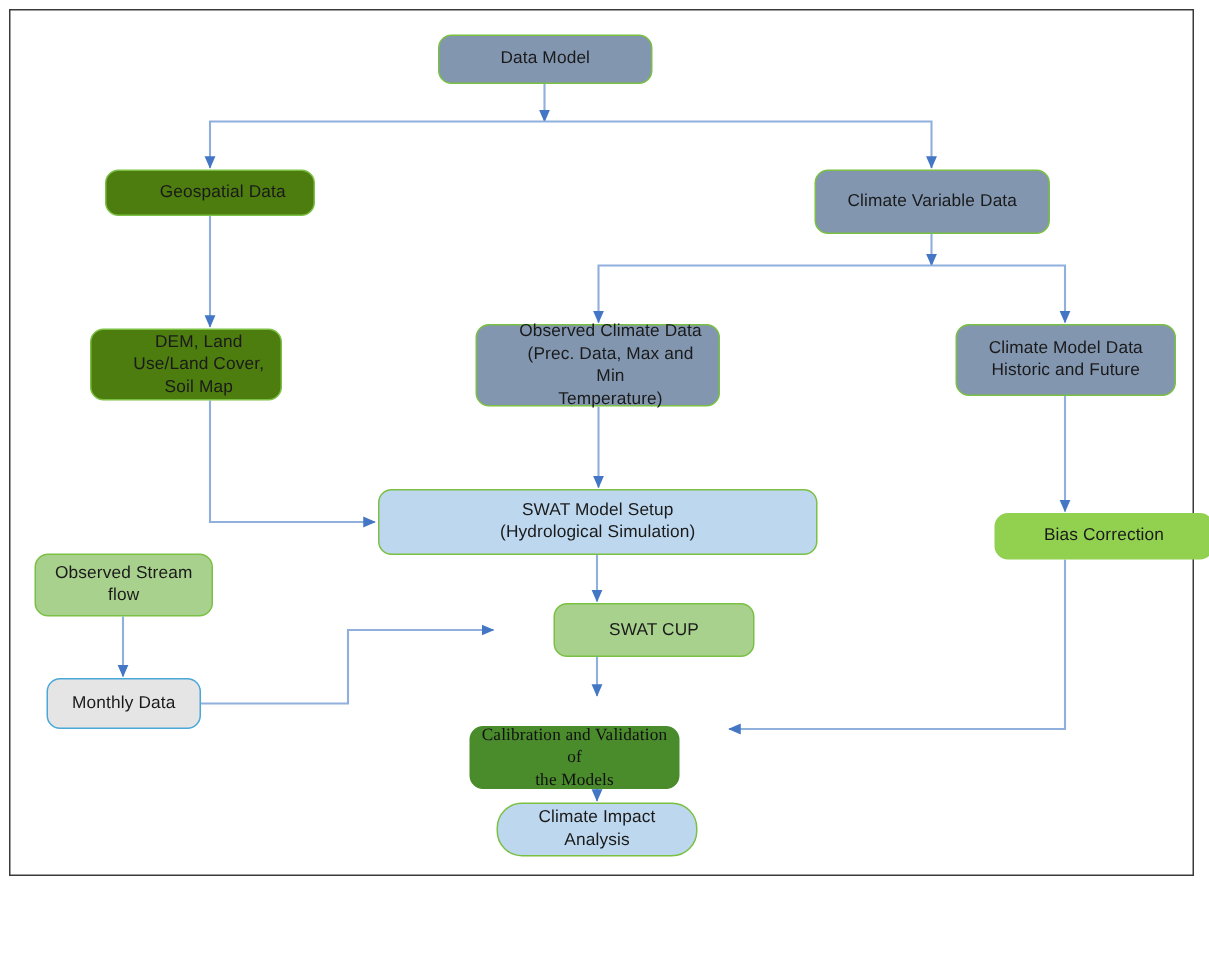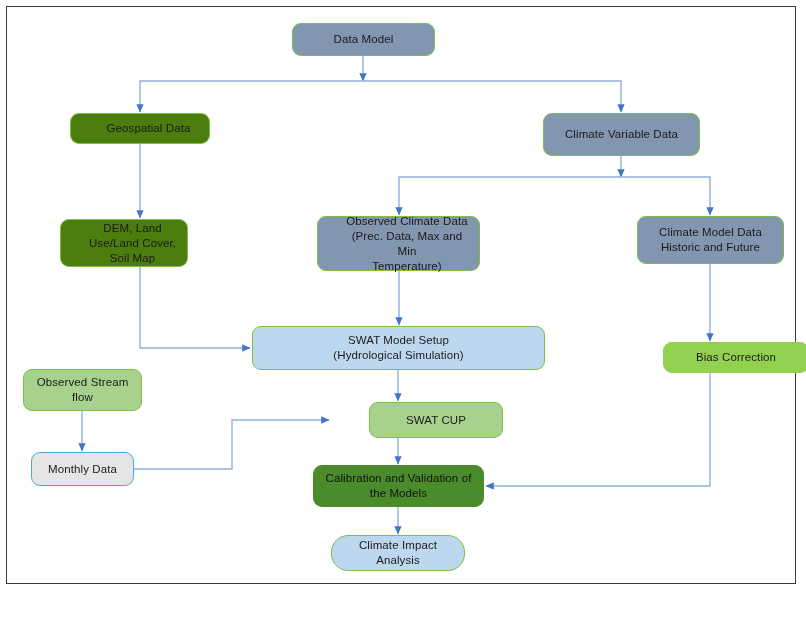--- a/index.html
+++ b/index.html
@@ -113,19 +113,19 @@
 Temperature)</div>
       <div class="node n-slate" style="left: 637px; top: 216px; width: 147px; height: 48px;">Climate Model Data
 Historic and Future</div>
       <div class="node n-lblue" style="left: 252px; top: 326px; width: 293px; height: 44px;">SWAT Model Setup
 (Hydrological Simulation)</div>
       <div class="node n-vivid" style="left: 637px; top: 342px; width: 146px; height: 31px;">Bias Correction</div>
       <div class="node n-lgreen" style="left: 23px; top: 369px; width: 119px; height: 42px;">Observed Stream
 flow</div>
       <div class="node n-lgreen" style="left: 331px; top: 402px; width: 134px; height: 36px; margin-left: 38px;">SWAT CUP</div>
       <div class="node n-mgreen" style="left: 31px; top: 452px; width: 103px; height: 34px;">Monthly Data</div>
-      <div class="node n-dark" style="left: 313px; top: 465px; width: 171px; height: 42px;">Calibration and Validation of
+      <div class="node n-dark" style="left: 313px; top: 484px; width: 140px; height: 42px; font-family: Liberation Serif, serif;">Calibration and Validation of
 the Models</div>
       <div class="node n-pale" style="left: 331px; top: 535px; width: 134px; height: 36px; border-radius: 17px;">Climate Impact Analysis</div>
     </div>
 
 
 </div>
 
 </body></html>

